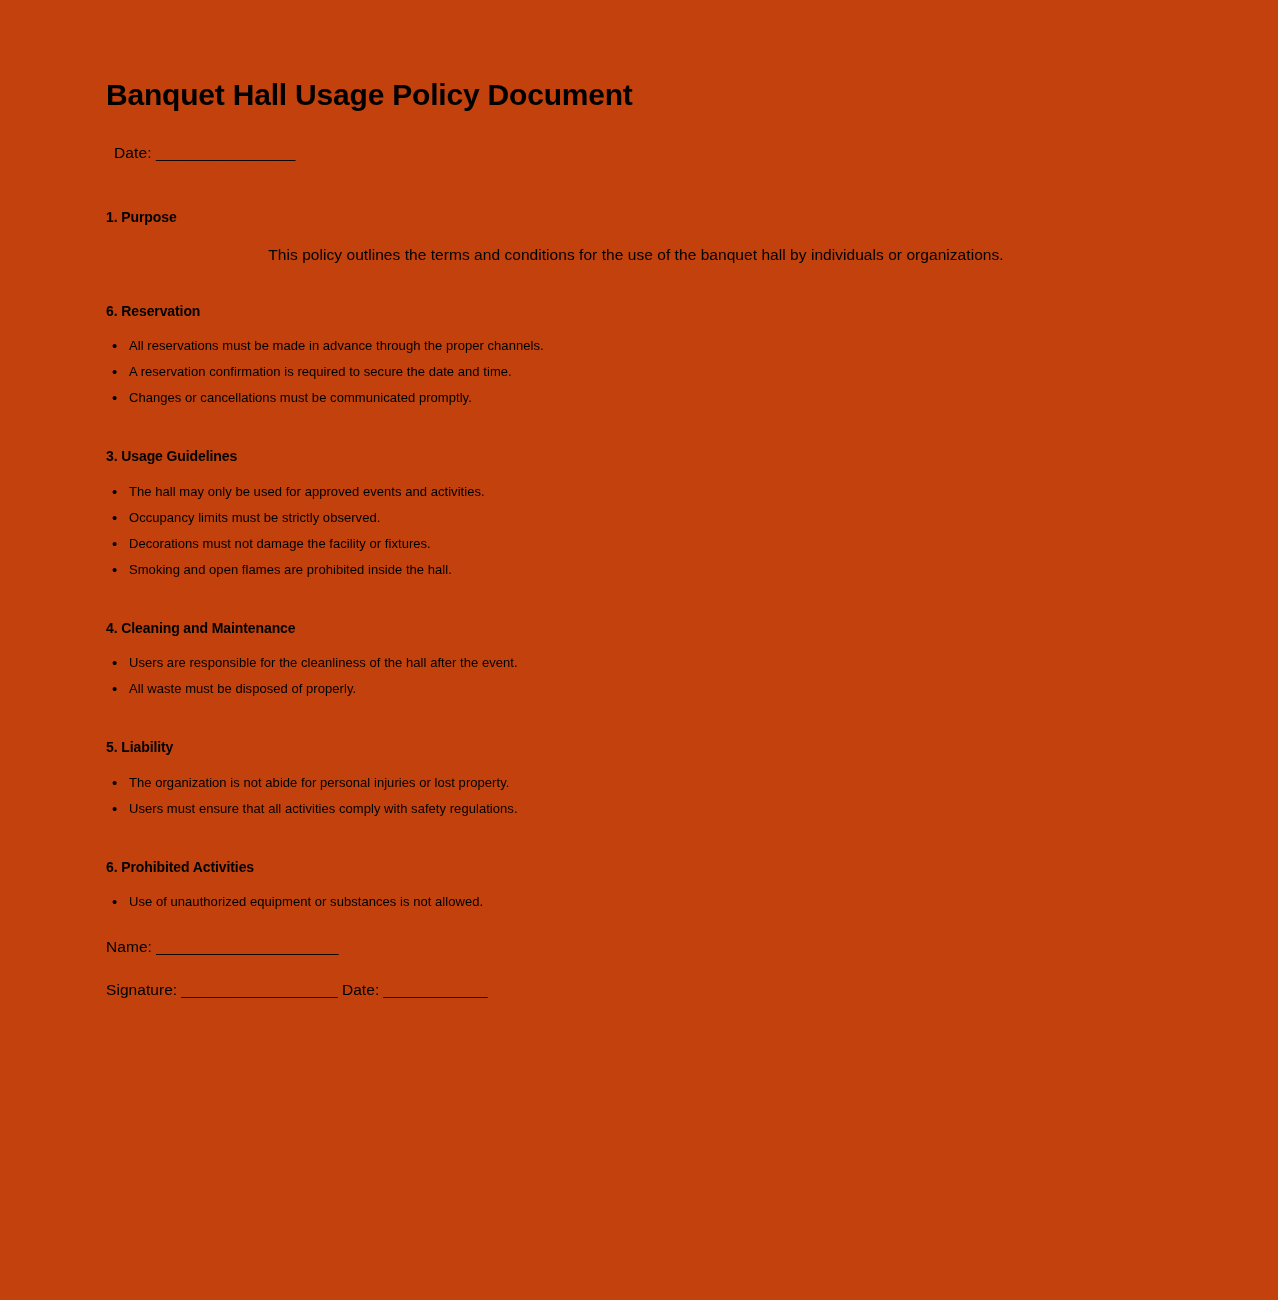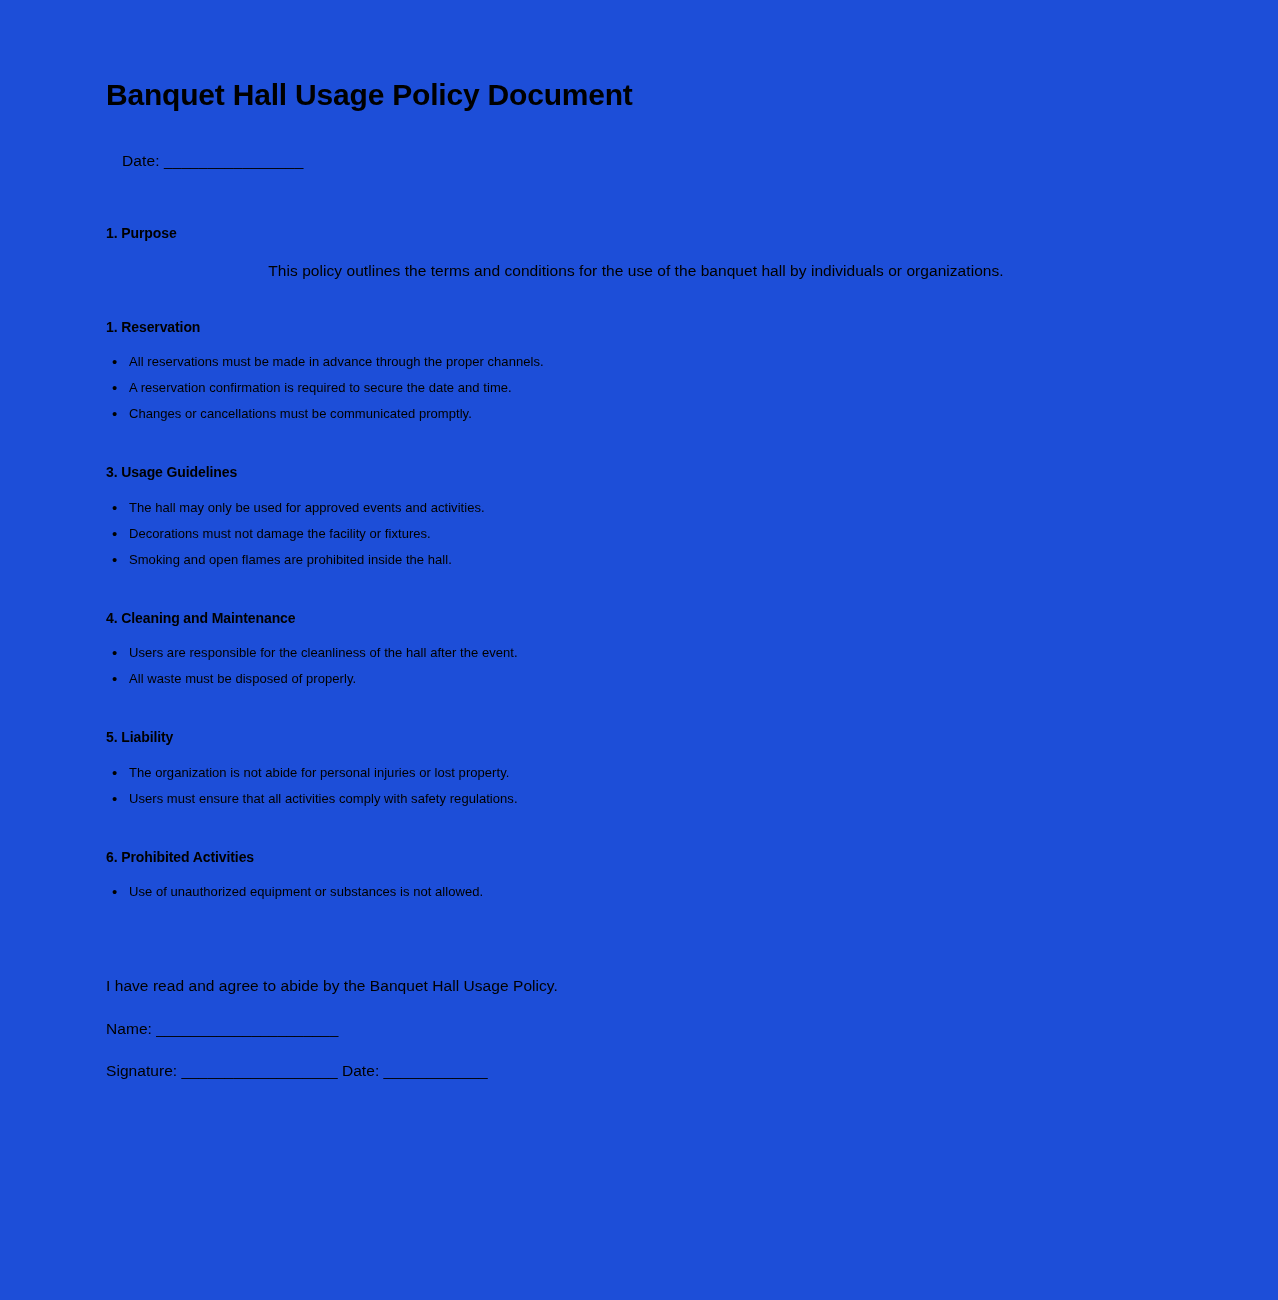--- a/index.html
+++ b/index.html
@@ -12,21 +12,21 @@
     height: 1300px;
     font-family: "Liberation Sans", sans-serif;
     color: #000000;
     -webkit-font-smoothing: antialiased;
   }
 
   .page {
     position: relative;
     width: 1278px;
     height: 1300px;
-    background: #1d4ed8;
+    background: #c2410c;
     box-sizing: border-box;
     padding: 0;
     overflow: hidden;
   }
 
   .doc {
     position: absolute;
     left: 106px;
     top: 0;
     width: 1060px;
@@ -37,21 +37,21 @@
     font-weight: bold;
     line-height: 1.0;
     letter-spacing: -0.2px;
     margin: 0;
     padding-top: 80px;
   }
 
   .date-line {
     font-size: 15.5px;
     line-height: 1.35;
-    margin: 16px;
+    margin: 8px;
     padding-top: 25px;
     letter-spacing: 0.1px;
   }
 
   .section {
     margin: 0;
   }
 
   .section-heading {
     font-size: 14px;
@@ -120,32 +120,33 @@
     <h1 class="doc-title">Banquet Hall Usage Policy Document</h1>
 
     <p class="date-line">Date: ________________</p>
 
     <div class="section">
       <h2 class="section-heading">1. Purpose</h2>
       <p class="section-para">This policy outlines the terms and conditions for the use of the banquet hall by individuals or organizations.</p>
     </div>
 
     <div class="section">
-      <h2 class="section-heading">1. Reservation</h2>
+      <h2 class="section-heading">6. Reservation</h2>
       <ul class="bullets">
         <li>All reservations must be made in advance through the proper channels.</li>
         <li>A reservation confirmation is required to secure the date and time.</li>
         <li>Changes or cancellations must be communicated promptly.</li>
       </ul>
     </div>
 
     <div class="section">
       <h2 class="section-heading">3. Usage Guidelines</h2>
       <ul class="bullets">
         <li>The hall may only be used for approved events and activities.</li>
+        <li>Occupancy limits must be strictly observed.</li>
         <li>Decorations must not damage the facility or fixtures.</li>
         <li>Smoking and open flames are prohibited inside the hall.</li>
       </ul>
     </div>
 
     <div class="section">
       <h2 class="section-heading">4. Cleaning and Maintenance</h2>
       <ul class="bullets">
         <li>Users are responsible for the cleanliness of the hall after the event.</li>
         <li>All waste must be disposed of properly.</li>
@@ -161,19 +162,18 @@
     </div>
 
     <div class="section">
       <h2 class="section-heading">6. Prohibited Activities</h2>
       <ul class="bullets">
         <li>Use of unauthorized equipment or substances is not allowed.</li>
       </ul>
     </div>
 
     <div class="section">
-      <p class="agreement">I have read and agree to abide by the Banquet Hall Usage Policy.</p>
       <p class="sig-line">Name: _____________________</p>
       <p class="sig-line">Signature: __________________ Date: ____________</p>
     </div>
 
   </div>
 </div>
 
 </body></html>

